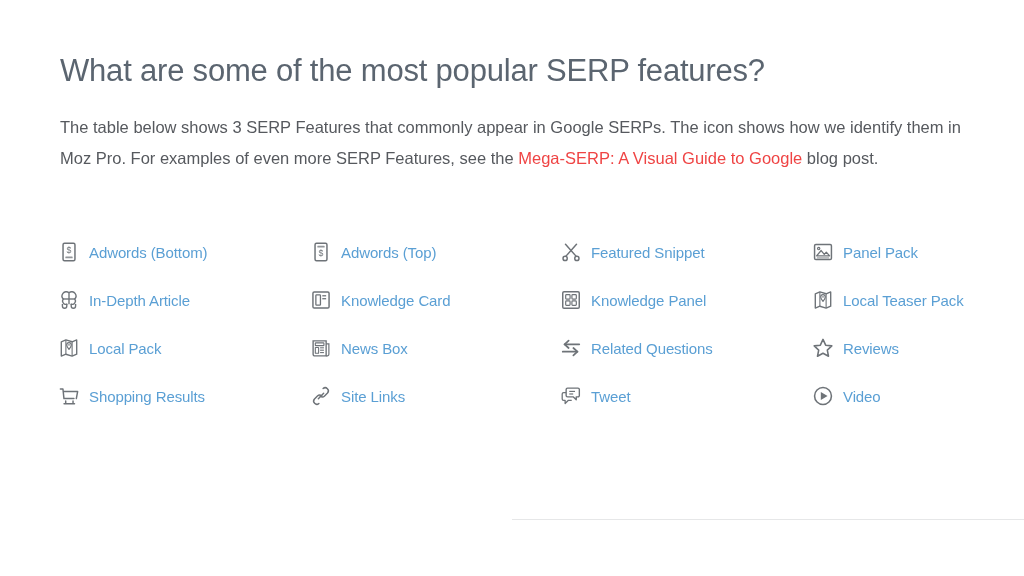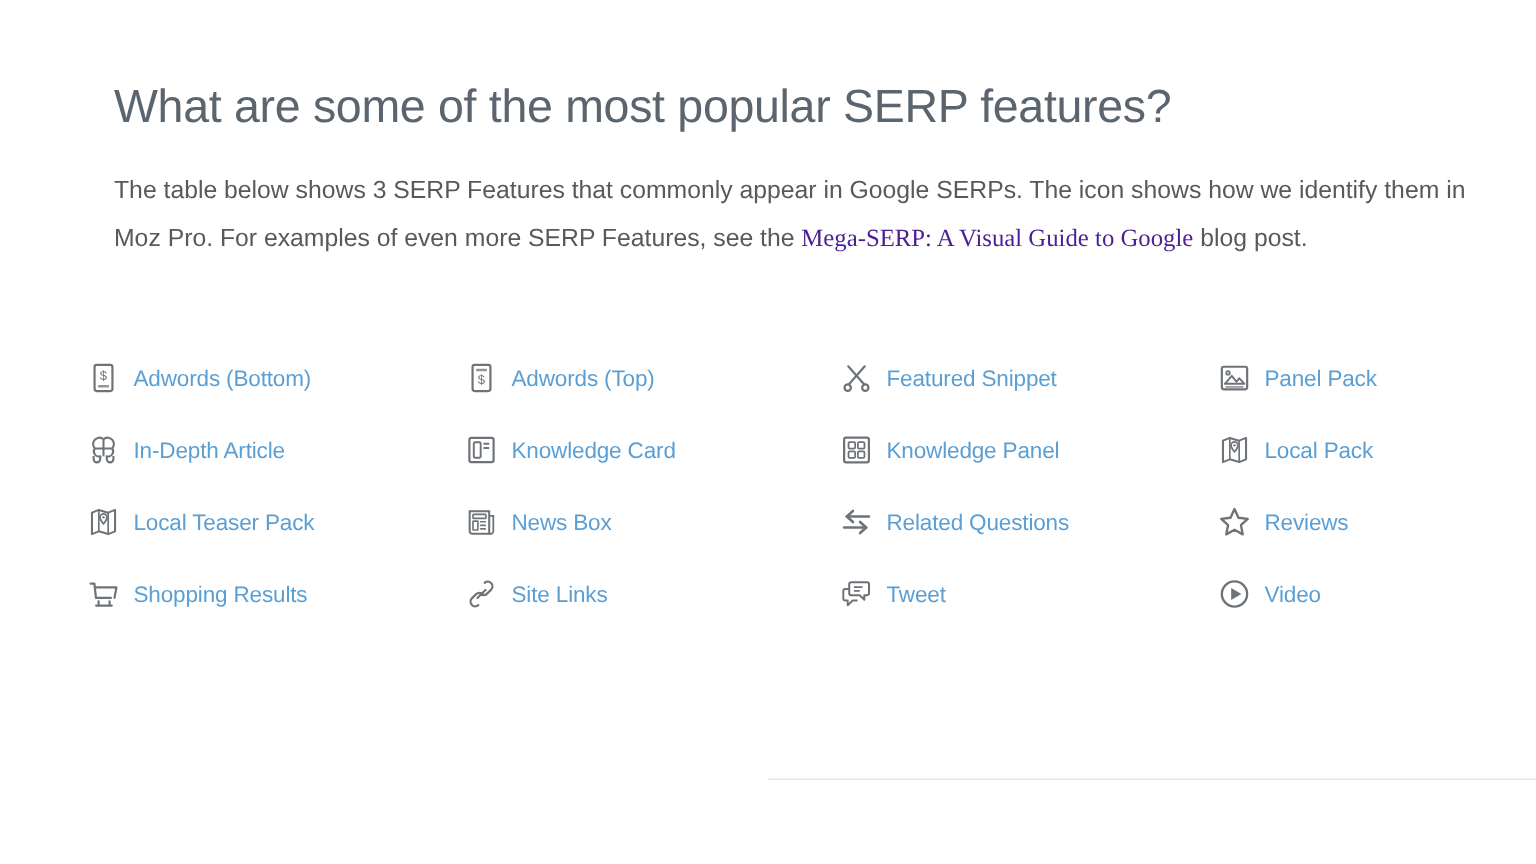--- a/index.html
+++ b/index.html
@@ -17,21 +17,21 @@
     -webkit-font-smoothing: antialiased;
   }
   .page {
     position: relative;
     width: 1024px;
     height: 576px;
     background: #ffffff;
   }
   .content {
     position: absolute;
-    left: 76px;
+    left: 60px;
     top: 52px;
     width: 934px;
   }
   .page-title {
     font-size: 31px;
     font-weight: 400;
     line-height: 38px;
     color: #5b6570;
     letter-spacing: -0.2px;
     margin: 0 0 22px 0;
@@ -39,23 +39,22 @@
   }
   .intro {
     font-size: 16.5px;
     line-height: 31px;
     color: #56595e;
     margin: 0;
     max-width: 936px;
   }
   .intro a,
   .inline-link {
-    color: #4c1d95;
+    color: #ef4444;
     text-decoration: none;
-    font-family: Liberation Serif, serif;
   }
 
   
   .feature-grid {
     position: absolute;
     left: 58px;
     top: 228px;
     width: 960px;
     display: grid;
     grid-template-columns: 252px 250px 252px 200px;
@@ -196,33 +195,33 @@
       <a class="feature-item" href="#">
         <span class="feature-icon">
           <svg viewBox="0 0 24 24" fill="none" stroke="currentColor" stroke-width="1.5" stroke-linejoin="round">
             <path d="M3.6 5.2 L8.6 3.2 L15.4 5.2 L20.4 3.2 V18.8 L15.4 20.8 L8.6 18.8 L3.6 20.8 Z"></path>
             <line x1="8.6" y1="3.2" x2="8.6" y2="18.8" stroke-width="1.2"></line>
             <line x1="15.4" y1="5.2" x2="15.4" y2="20.8" stroke-width="1.2"></line>
             <path d="M12 6.1a2.5 2.5 0 0 0-2.5 2.5c0 1.8 2.5 4.8 2.5 4.8s2.5-3 2.5-4.8A2.5 2.5 0 0 0 12 6.1z" stroke-width="1.3"></path>
             <circle cx="12" cy="8.6" r="0.85" fill="currentColor" stroke="none"></circle>
           </svg>
         </span>
-        <span class="feature-label">Local Pack</span>
+        <span class="feature-label">Local Teaser Pack</span>
       </a>
       <a class="feature-item" href="#">
         <span class="feature-icon">
           <svg viewBox="0 0 24 24" fill="none" stroke="currentColor" stroke-width="1.5" stroke-linejoin="round">
             <path d="M3.6 5.2 L8.6 3.2 L15.4 5.2 L20.4 3.2 V18.8 L15.4 20.8 L8.6 18.8 L3.6 20.8 Z"></path>
             <line x1="8.6" y1="3.2" x2="8.6" y2="18.8" stroke-width="1.2"></line>
             <line x1="15.4" y1="5.2" x2="15.4" y2="20.8" stroke-width="1.2"></line>
             <path d="M12 6.1a2.5 2.5 0 0 0-2.5 2.5c0 1.8 2.5 4.8 2.5 4.8s2.5-3 2.5-4.8A2.5 2.5 0 0 0 12 6.1z" stroke-width="1.3"></path>
             <circle cx="12" cy="8.6" r="0.85" fill="currentColor" stroke="none"></circle>
           </svg>
         </span>
-        <span class="feature-label">Local Teaser Pack</span>
+        <span class="feature-label">Local Pack</span>
       </a>
       <a class="feature-item" href="#">
         <span class="feature-icon">
           <svg viewBox="0 0 24 24" fill="none" stroke="currentColor" stroke-width="1.5">
             <path d="M3.4 4.2h14.2v16.4H5.2a1.8 1.8 0 0 1-1.8-1.8z"></path>
             <path d="M17.6 7.6h3v11.2a1.8 1.8 0 0 1-3 1.35" stroke-width="1.3"></path>
             <rect x="5.8" y="6.4" width="9.4" height="3" rx="0.5" stroke-width="1.2"></rect>
             <rect x="5.8" y="11.4" width="3.6" height="6.4" rx="0.4" stroke-width="1.2"></rect>
             <line x1="11" y1="11.8" x2="15.2" y2="11.8" stroke-width="1.2"></line>
             <line x1="11" y1="14.4" x2="15.2" y2="14.4" stroke-width="1.2"></line>

